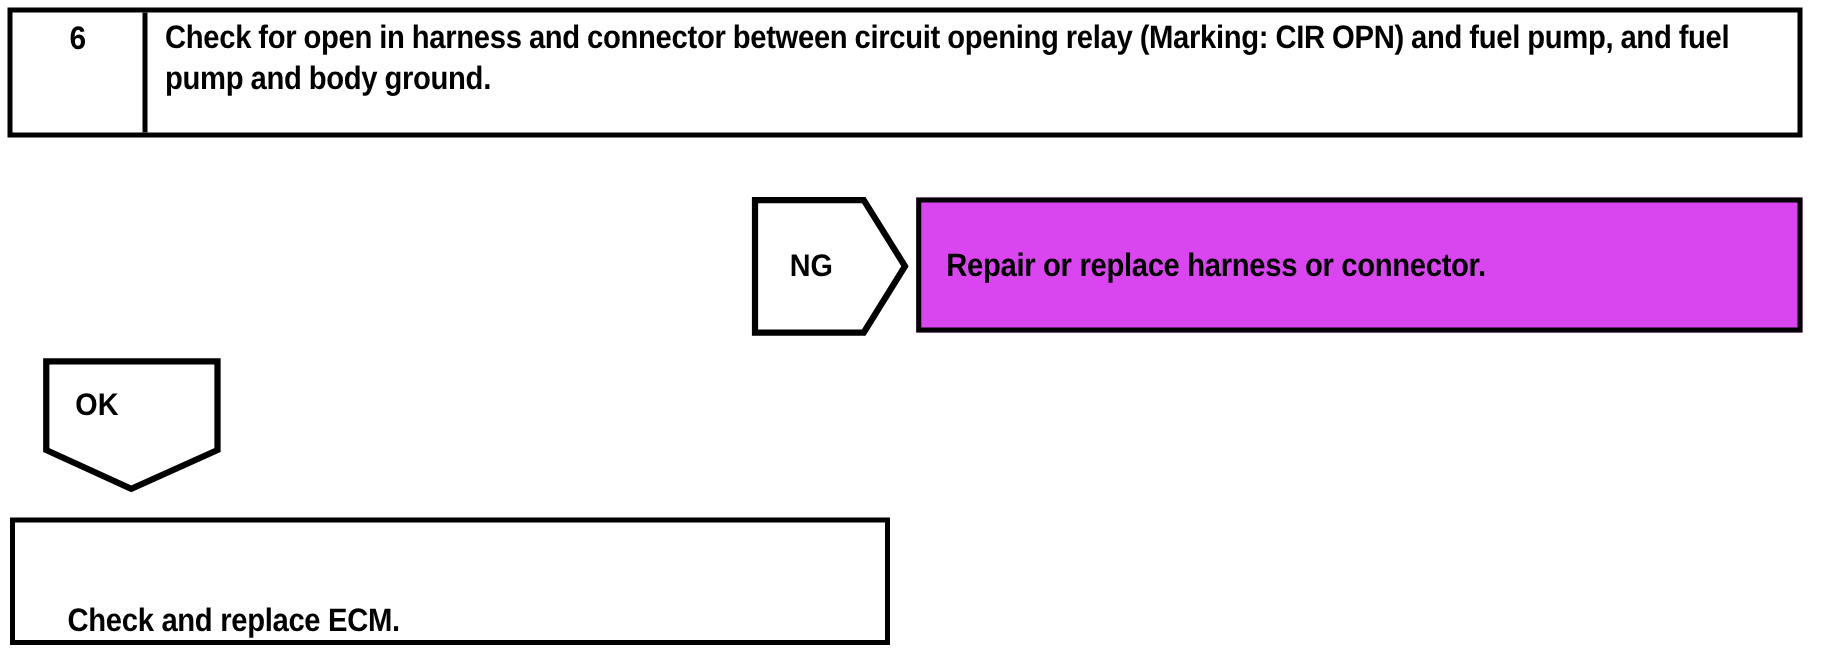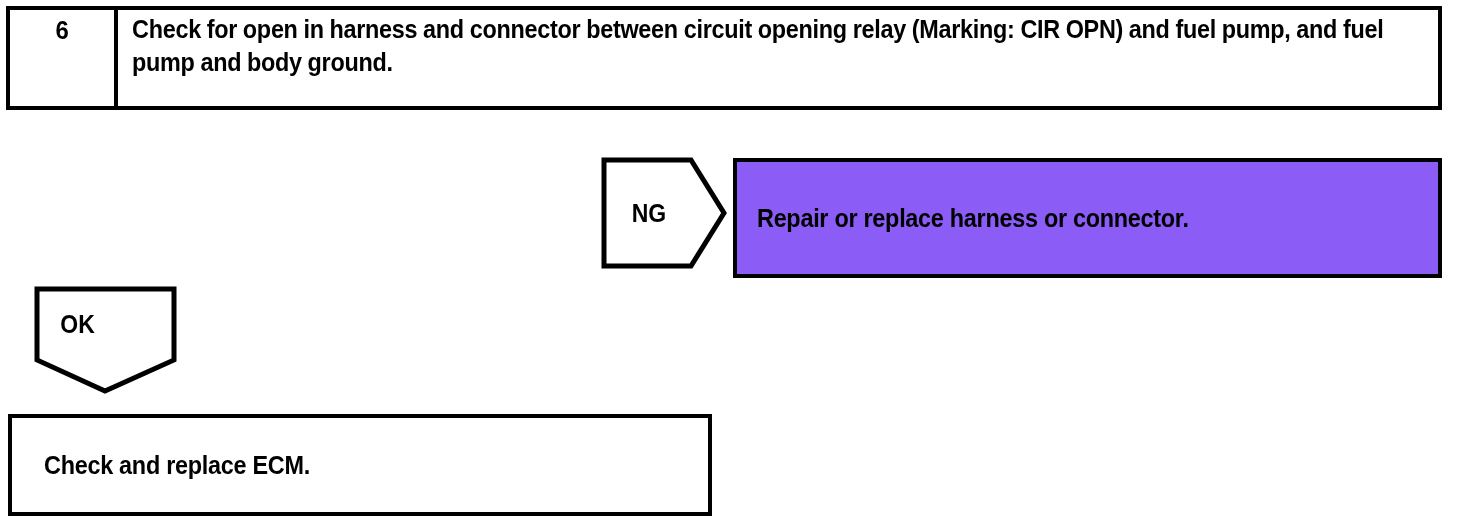--- a/index.html
+++ b/index.html
@@ -92,24 +92,24 @@
     transform: scaleX(0.92);
     transform-origin: center center;
   }
 
   
   #repair-box {
     position: absolute;
     left: 733px;
     top: 158px;
     width: 709px;
-    height: 120px;
+    height: 108px;
     box-sizing: border-box;
     border: 4px solid #000;
-    background: #8b5cf6;
+    background: #d946ef;
     display: flex;
     align-items: center;
     padding-left: 20px;
     text-align: right;
   }
   #repair-box .txt {
     font-size: 26px;
     font-weight: bold;
     letter-spacing: -0.3px;
     transform: scaleX(0.90);
@@ -146,22 +146,22 @@
   #ecm-box {
     position: absolute;
     left: 8px;
     top: 414px;
     width: 704px;
     height: 102px;
     box-sizing: border-box;
     border: 4px solid #000;
     background: #fff;
     display: flex;
-    align-items: center;
-    padding-left: 32px;
+    align-items: flex-end;
+    padding-left: 42px;
   }
   #ecm-box .txt {
     font-size: 26px;
     font-weight: bold;
     letter-spacing: -0.3px;
     transform: scaleX(0.90);
     transform-origin: left center;
     white-space: nowrap;
   }
 </style>

